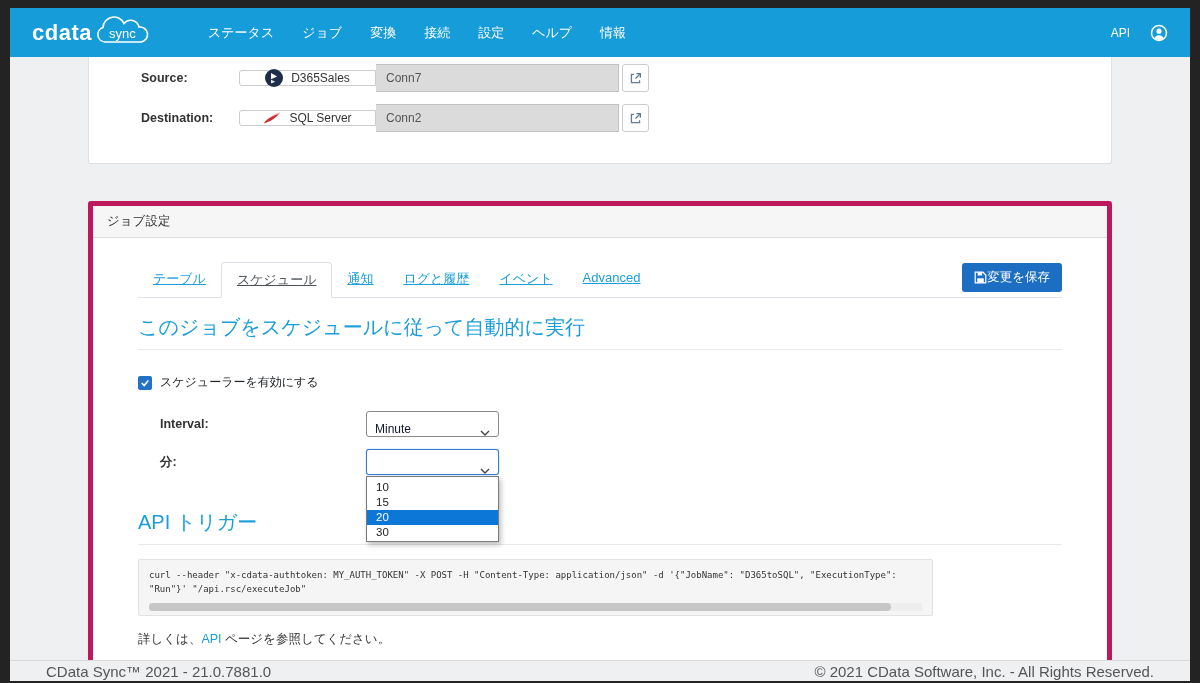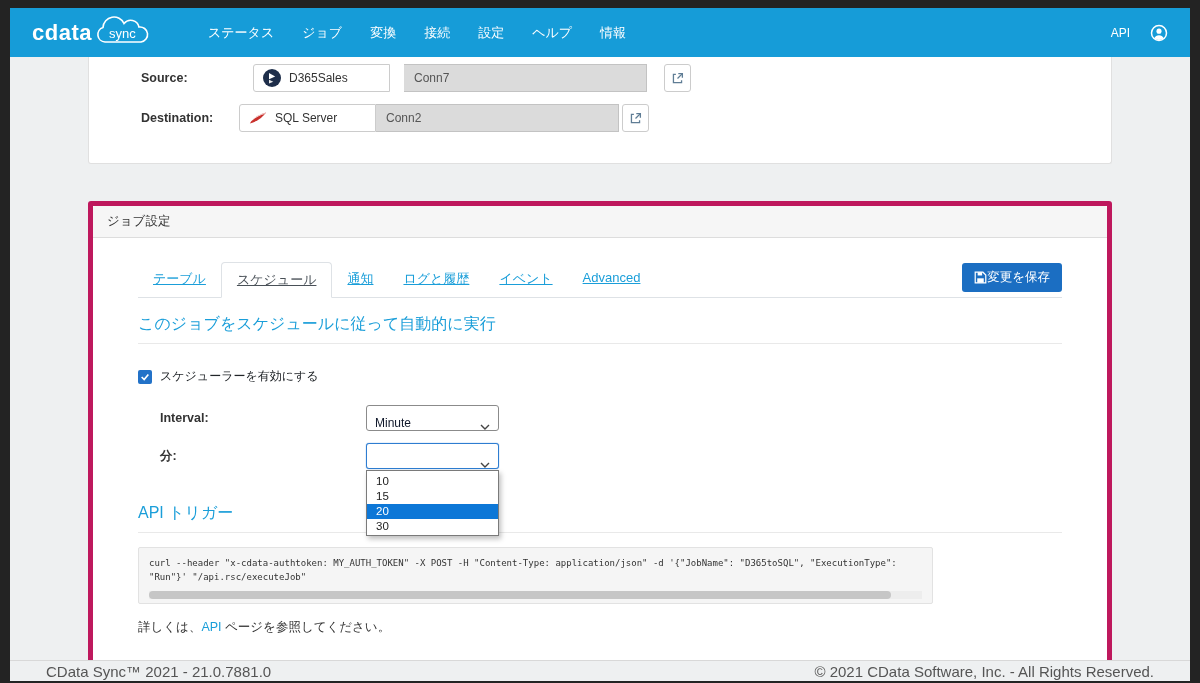--- a/index.html
+++ b/index.html
@@ -24,26 +24,26 @@
   .nav-menu { display:flex; margin-left:38px; }
   .nav-item { color:#fff; font-size:13px; padding:0 14px; line-height:49px; cursor:pointer; }
   .nav-right { margin-left:auto; display:flex; align-items:center; gap:20px; }
   .nav-api { color:#fff; font-size:12px; cursor:pointer; }
   
   .conn-card {
     margin:0 78px; background:#fff; border:1px solid #e0e0e0; border-top:none;
     border-radius:0 0 3px 3px; padding:4px 0 31px 52px;
   }
   .conn-row { display:flex; align-items:center; margin-top:12px; }
-  .conn-row:first-child { margin-top:3px;gap:14px; }
+  .conn-row:first-child { margin-top:3px; }
   .conn-label { width:98px; font-weight:bold; font-size:12.5px; color:#333; }
   .connector-box {
-    display:flex; align-items:center; gap:8px; width:137px; height:28px;
+    display:flex; align-items:center; gap:8px; width:137px; height:16px;
     border:1px solid #ccc; border-radius:3px 0 0 3px; background:#fff;
-    padding:0 9px; font-size:12px; color:#333; cursor:pointer;
+    padding:0 9px; font-size:12px; color:#333; cursor:pointer;justify-content:center;
   }
   .conn-field {
     width:243px; height:28px; background:#dbdbdb; border:1px solid #c3c3c3;
     border-left:none; display:flex; align-items:center; padding:0 10px;
     font-size:12px; color:#555;
   }
   .ext-btn {
     width:27px; height:28px; border:1px solid #ccc; border-radius:3px;
     background:#fff; margin-left:3px; display:flex; align-items:center;
     justify-content:center; cursor:pointer;
@@ -68,21 +68,21 @@
   }
   .tab.active {
     color:#495057; background:#fff; border:1px solid #dee2e6;
     border-bottom:1px solid #fff; border-radius:4px 4px 0 0;
   }
   .save-btn {
     display:flex; align-items:center; background:#1b6ec2; color:#fff;
     border:none; border-radius:3px; padding:6px 12px; font-size:12.5px;
     cursor:pointer; margin-top:1px;
   }
-  .section-heading { margin-top:16px; font-size:16px; color:#1a9ed9; font-weight:normal; }
+  .section-heading { margin-top:16px; font-size:20px; color:#1a9ed9; font-weight:normal; }
   .rule { border:none; border-top:1px solid #e9e9e9; margin-top:8px; }
   .checkbox-row { margin-top:24px; display:flex; align-items:center; gap:8px; }
   .checkbox {
     width:14px; height:14px; background:#2272c8; border-radius:2px;
     display:flex; align-items:center; justify-content:center; cursor:pointer;
   }
   .checkbox-label { font-size:12px; color:#212529; }
   .form-row { margin-top:20px; display:flex; align-items:center; padding-left:22px; position:relative; }
   .form-row.minute { margin-top:12px; }
   .form-label { width:206px; font-weight:bold; font-size:12.5px; color:#333; }

